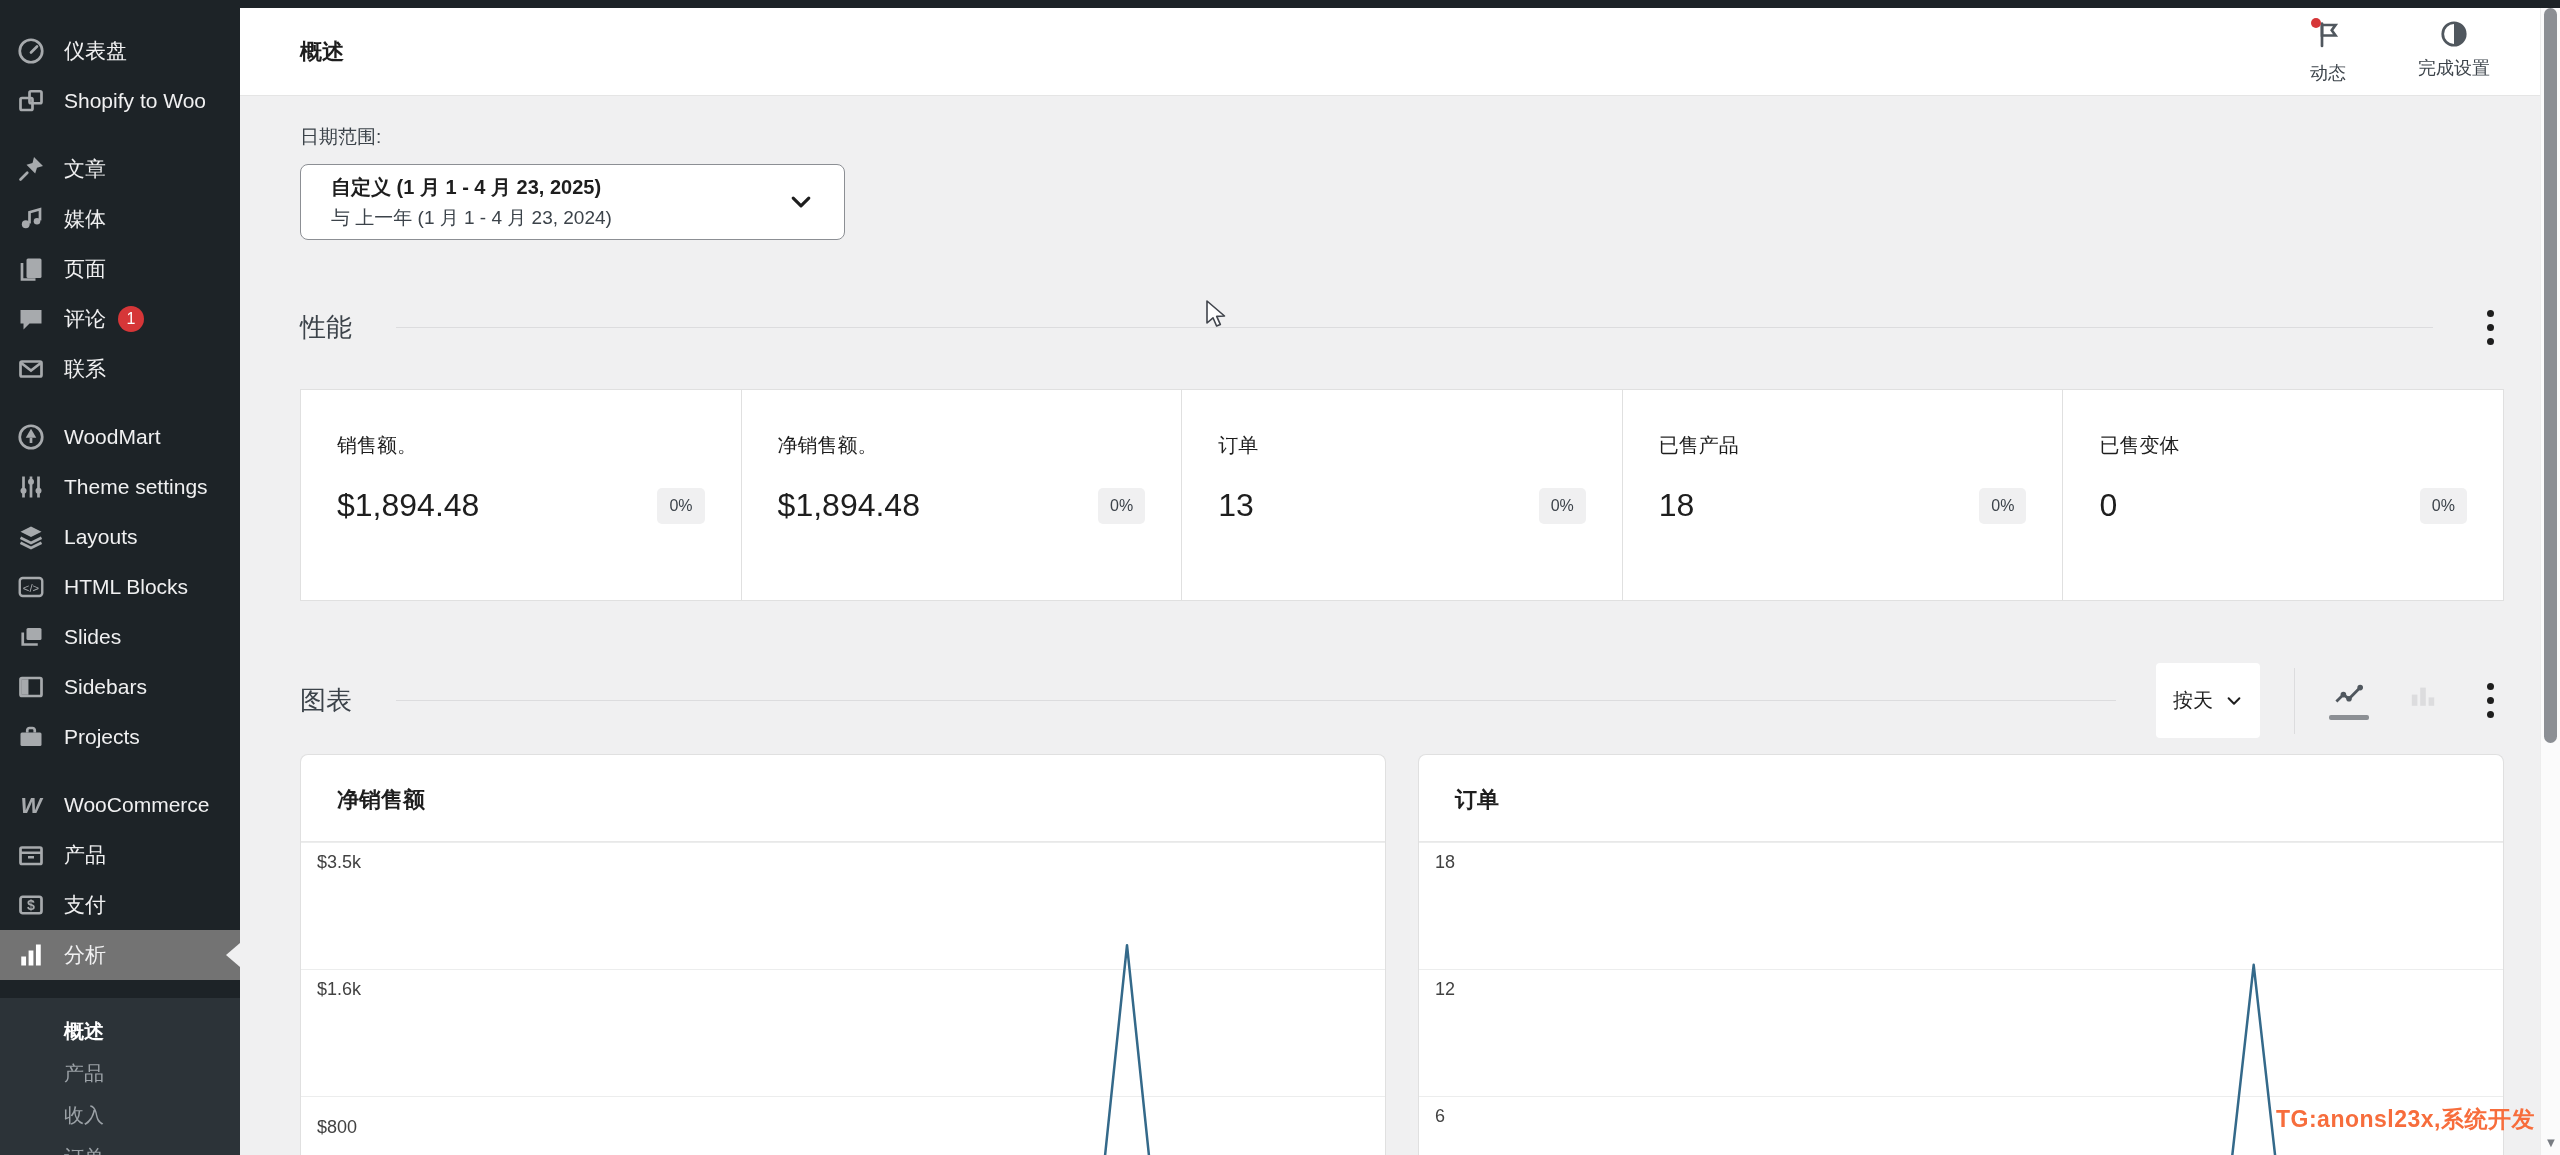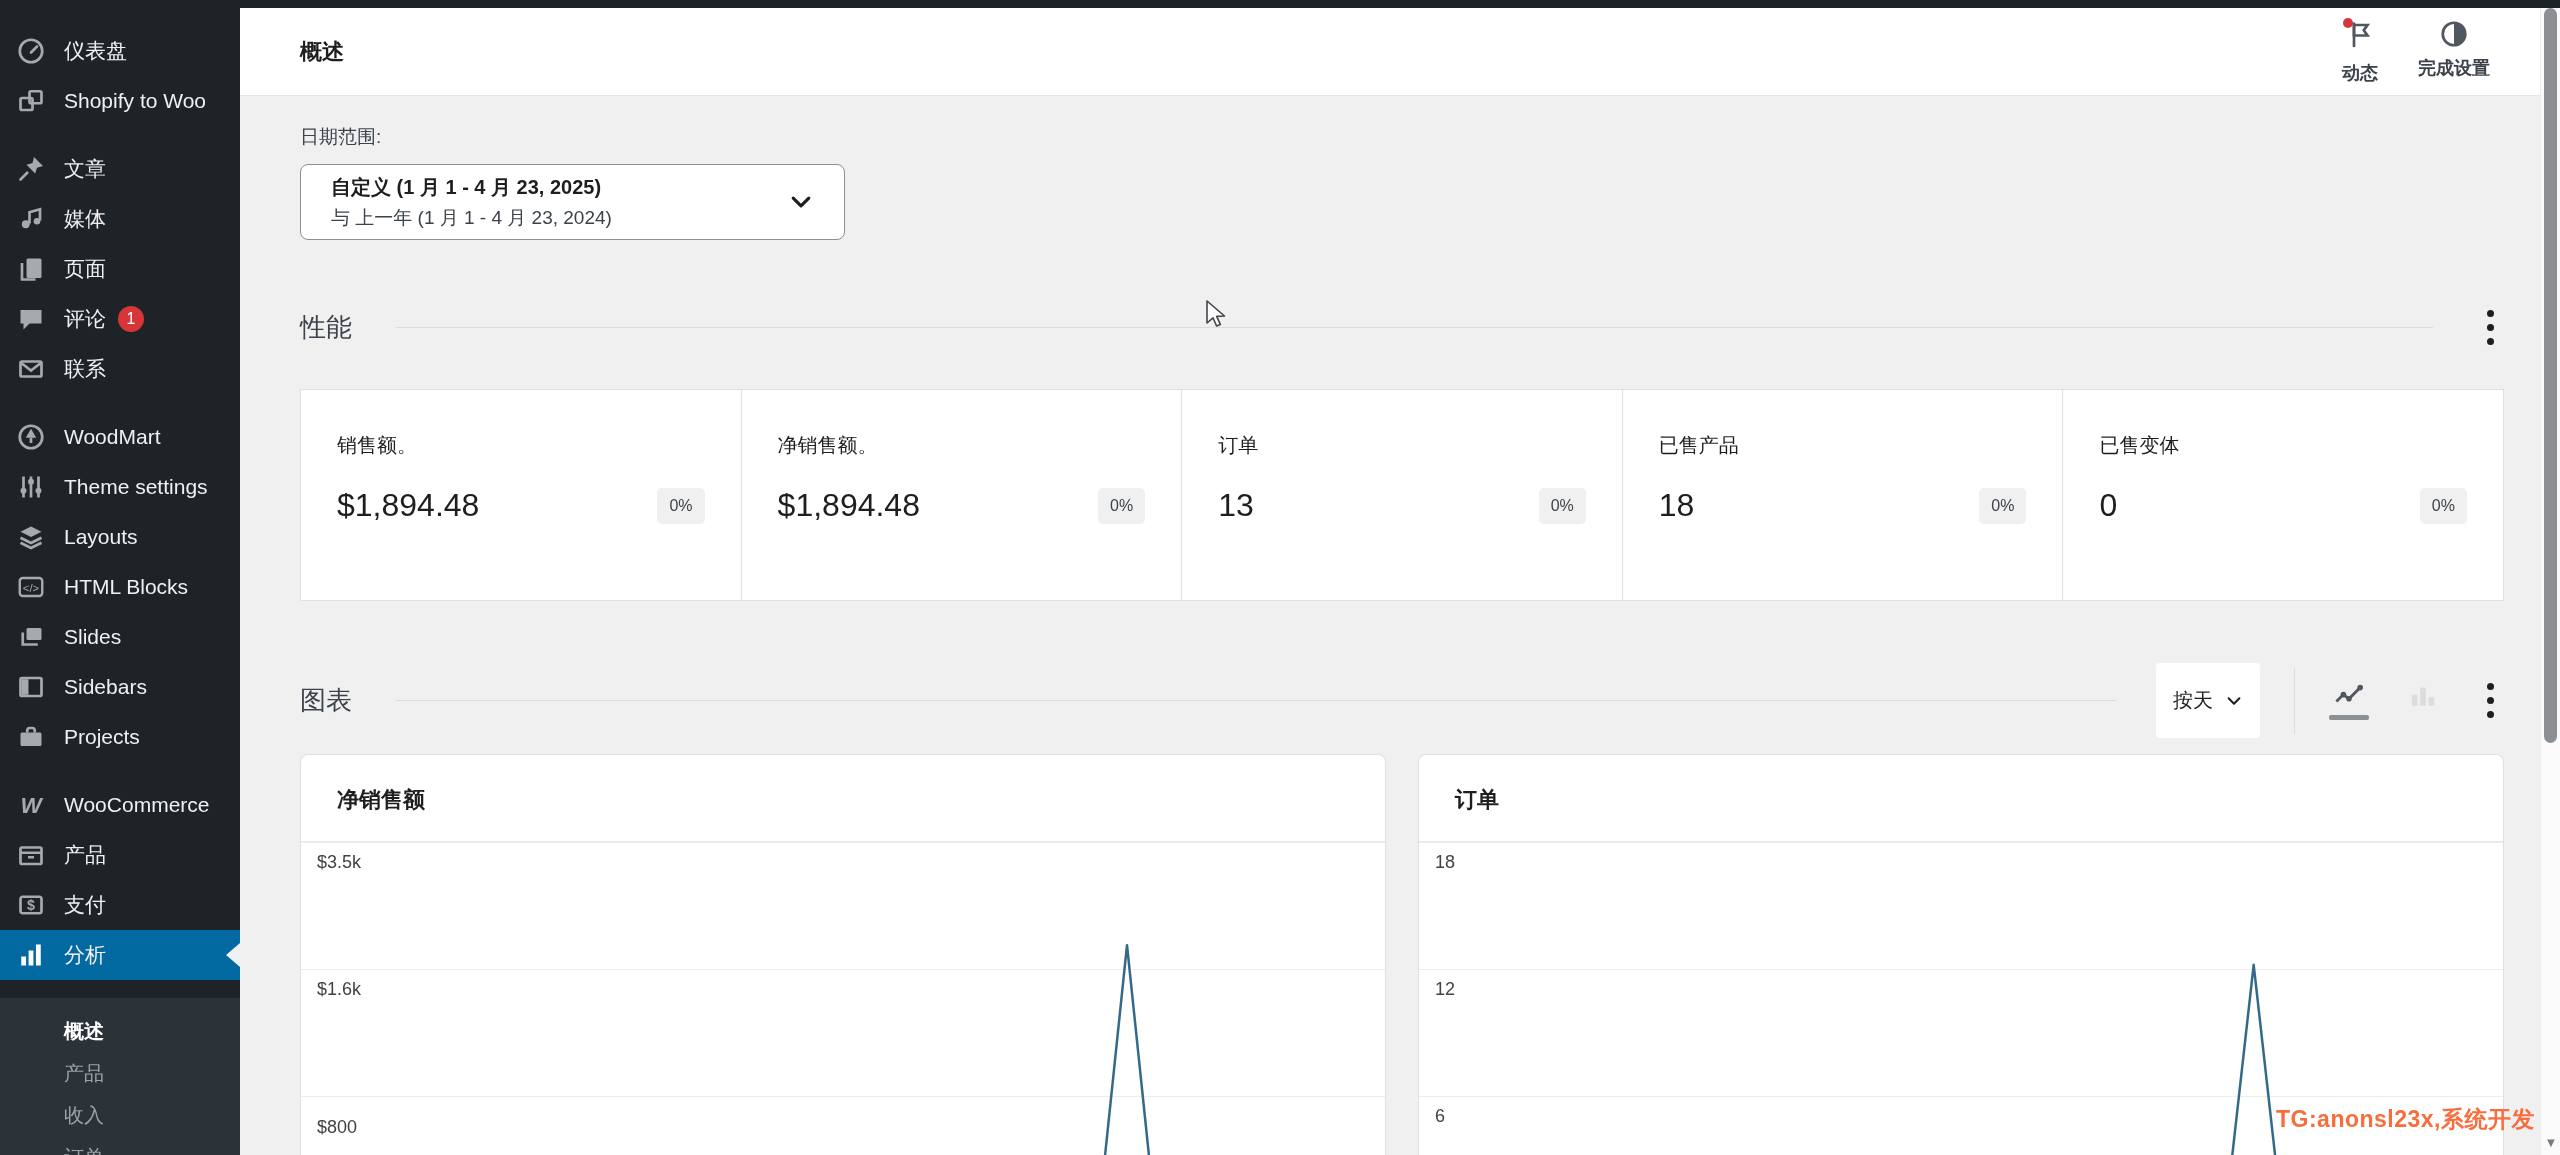--- a/index.html
+++ b/index.html
@@ -12,37 +12,37 @@
   .adminbar { position:absolute; top:0; left:0; right:0; height:8px; background:#1d2327; z-index:30; }
   
   .sidebar { width:240px; flex-shrink:0; background:#1d2327; color:#f0f0f1; padding-top:26px;
              display:flex; flex-direction:column; overflow:hidden; }
   .menu-group { margin-bottom:18px; }
   .menu-group:last-of-type { margin-bottom:0; }
   .menu-item { display:flex; align-items:center; height:50px; padding:0 16px; font-size:21px;
                color:#f0f0f1; cursor:pointer; position:relative; }
   .menu-item svg { width:30px; height:30px; color:#a7aaad; flex-shrink:0; }
   .menu-item .lbl { margin-left:18px; white-space:nowrap; }
-  .menu-item.active { background:#0369a1; }
+  .menu-item.active { background:#737373; }
   .menu-item.active svg { color:#fff; }
   .menu-item.active .edge-arrow { position:absolute; right:0; top:50%; margin-top:-12px;
     width:0; height:0; border-top:12px solid transparent; border-bottom:12px solid transparent;
     border-right:14px solid #f0f0f1; }
   .count-badge { margin-left:12px; min-width:26px; height:26px; padding:0 6px; background:#d63638;
     color:#fff; border-radius:13px; font-size:16px; display:flex; align-items:center; justify-content:center; }
   .submenu { background:#2c3338; padding-top:12px; flex:1; }
   .submenu-item { height:42px; display:flex; align-items:center; padding-left:64px; font-size:20px;
                   color:#9ca2a7; cursor:pointer; }
   .submenu-item.current { color:#fff; font-weight:bold; }
   
   .main { flex:1; min-width:0; display:flex; flex-direction:column; padding-top:8px; position:relative; }
   .topbar { height:88px; background:#fff; border-bottom:1px solid #e5e5e5; display:flex;
             align-items:center; justify-content:space-between; padding:0 70px 0 60px; flex-shrink:0; }
   .topbar-title { font-size:22px; font-weight:bold; color:#1e1e1e; }
-  .topbar-actions { display:flex; gap:40px;font-weight:bold; }
+  .topbar-actions { display:flex; gap:72px; }
   .action { display:flex; flex-direction:column; align-items:center; gap:7px; font-size:18px;
             color:#3c434a; cursor:pointer; }
   .action svg { width:30px; height:30px; color:#50575e; }
   .flag-wrap { position:relative; }
   .flag-dot { position:absolute; left:-2px; top:-1px; width:10px; height:10px; border-radius:50%; background:#d63638; }
   .content { flex:1; padding:0 56px 0 60px; position:relative; overflow:hidden; }
   .date-label { margin-top:28px; font-size:19px; color:#3c434a; }
   .date-select { margin-top:14px; width:545px; height:76px; background:#fff; border:1px solid #8c8f94;
     border-radius:8px; display:flex; align-items:center; justify-content:space-between; padding:16px 30px; cursor:pointer; }
   .date-primary { font-size:20px; font-weight:bold; color:#1e1e1e; }

